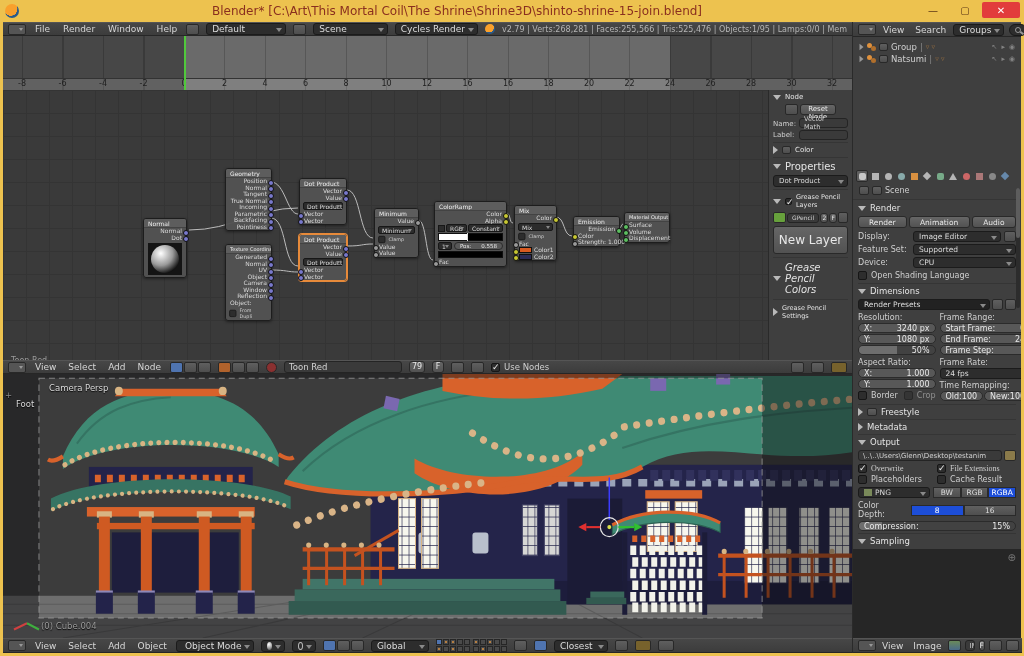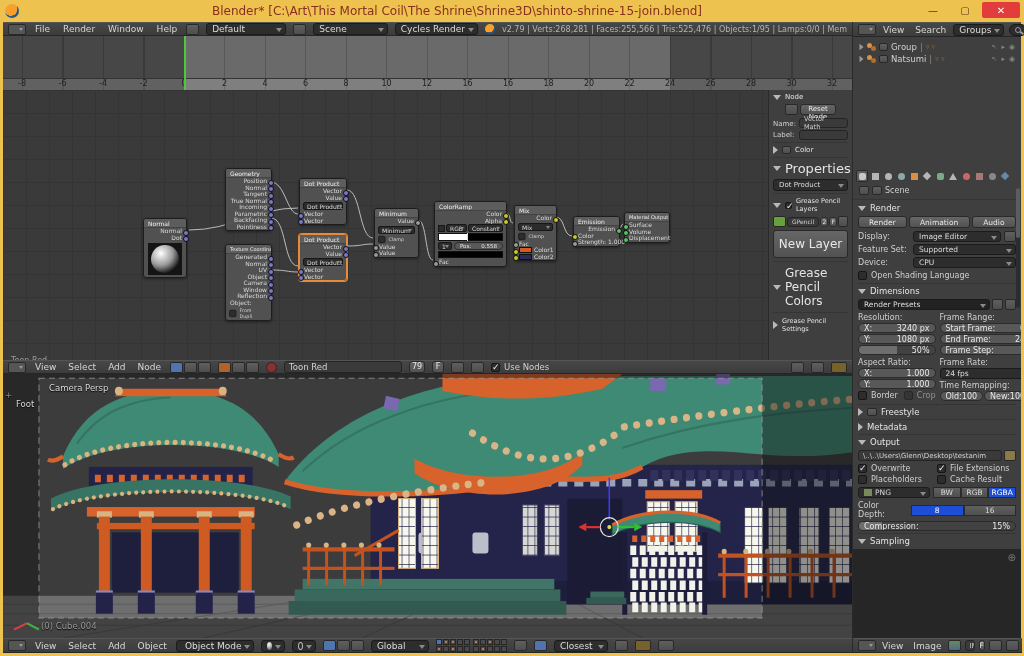--- a/index.html
+++ b/index.html
@@ -332,21 +332,21 @@
             <span style="width:24px;">Label:</span>
             <span class="flabel" style="flex:1;height:10px;"></span>
           </div>
         <div class="sep"></div>
         <div class="sec" style="font-size:7px;margin:3px 0;">
             <span class="tri closed"></span>
             <span class="ico" style="width:9px;height:8px;"></span>
             <span>Color</span>
           </div>
         <div class="sep"></div>
-        <div class="sec" style="font-size:13px;margin:3px 0;">
+        <div class="sec" style="font-size:10px;margin:3px 0;">
             <span class="tri open"></span>
             <span>Properties</span>
           </div>
         <div class="dd" style="height:12px;font-size:7px;margin:2px 0;">
             <span>Dot Product</span>
           </div>
         <div class="sep"></div>
         <div class="sec" style="font-size:6.5px;margin:3px 0;">
             <span class="tri open"></span>
             <span class="box on" style="width:7px;height:7px;"></span>
@@ -354,21 +354,21 @@
           </div>
         <div style="display:flex;gap:1px;margin:2px 0;align-items:center;">
           <span class="ico" style="background:#67a13c;"></span>
           <span class="flabel" style="flex:1;height:10px;font-size:6px;">GPencil</span>
           <span class="pbtn" style="width:10px;height:10px;font-size:6px;">2</span>
           <span class="pbtn" style="width:9px;height:10px;font-size:6px;">F</span>
           <span class="ico" style="width:10px;"></span>
         </div>
         <div class="pbtn" style="height:28px;font-size:12px;margin:3px 0;display:flex;align-items:center;justify-content:center;">New Layer</div>
         <div class="sep"></div>
-        <div class="sec" style="font-size:12px;margin:4px 0;">
+        <div class="sec" style="font-size:10px;margin:4px 0;font-style:italic;">
             <span class="tri open"></span>
             <span>Grease Pencil Colors</span>
           </div>
         <div class="sep"></div>
         <div class="sec" style="font-size:6.5px;margin:4px 0;">
             <span class="tri closed"></span>
             <span>Grease Pencil Settings</span>
           </div>
       </div>
 
@@ -833,21 +833,21 @@
           </div>
         <div class="sep"></div>
         <div class="sec">
             <span class="tri open"></span>
             <span>Output</span>
           </div>
         <div style="display:flex;gap:2px;margin:3px 0;">
           <span class="flabel" style="flex:1;height:11px;font-size:7px;overflow:hidden;">\..\..\Users\Glenn\Desktop\testanim</span>
           <span class="ico" style="width:12px;background:#8a7a4a;"></span>
         </div>
-        <div style="display:flex;">
+        <div style="display:flex;font-family:Liberation Serif, serif;">
           <span class="chk" style="flex:1;">
               <span class="box on"></span>
               <span>Overwrite</span>
             </span>
           <span class="chk" style="flex:1;">
               <span class="box on"></span>
               <span>File Extensions</span>
             </span>
         </div>
         <div style="display:flex;margin-top:2px;">

